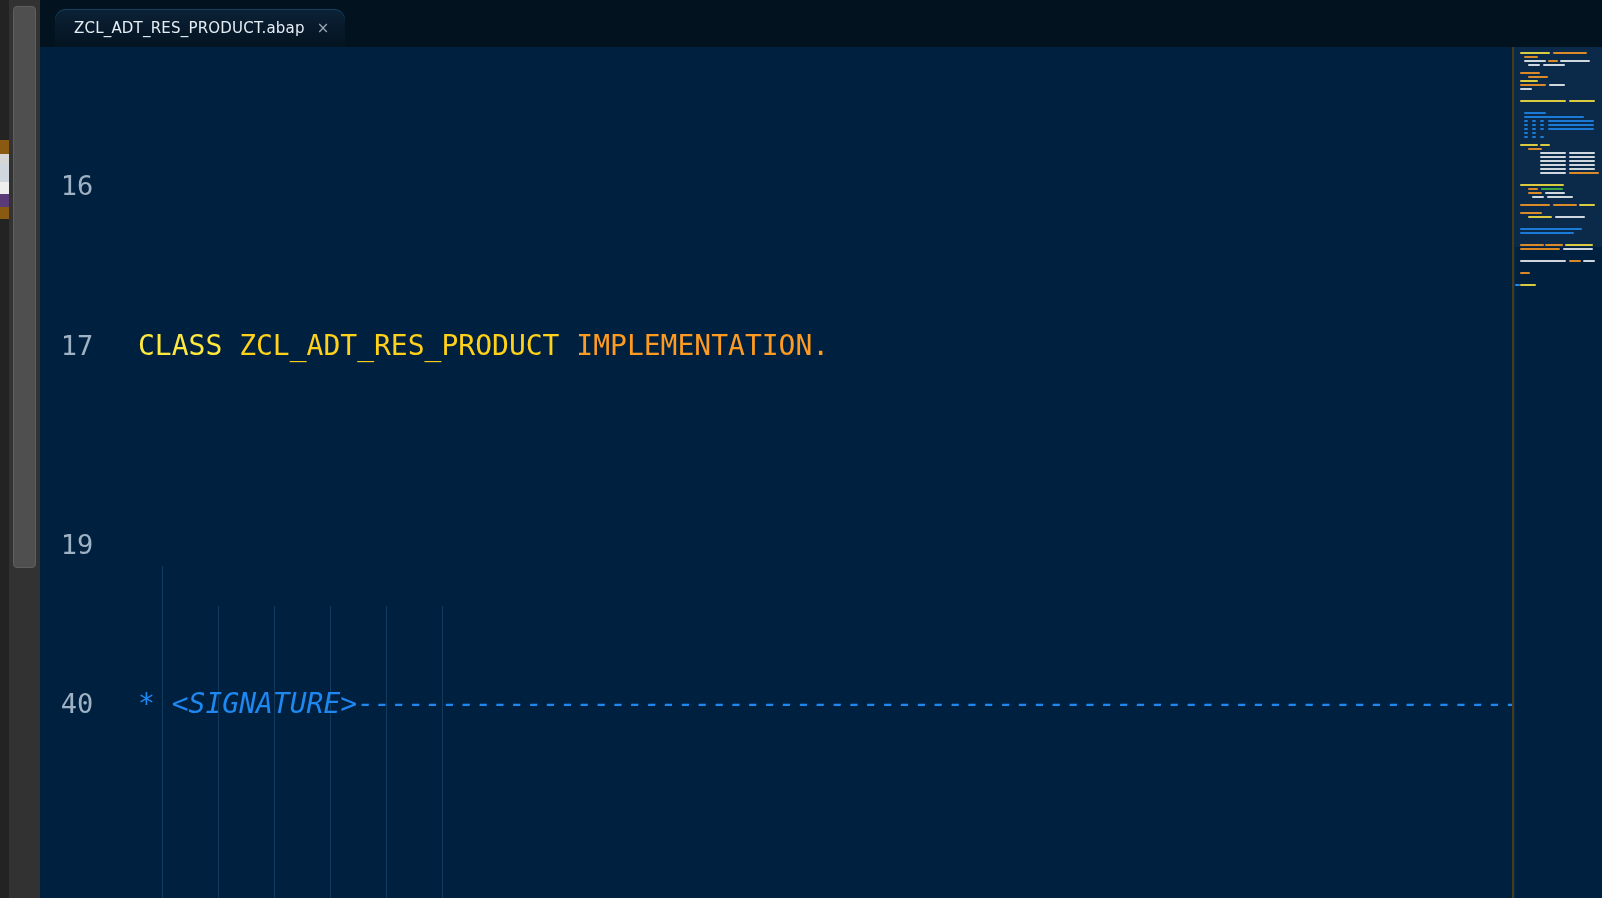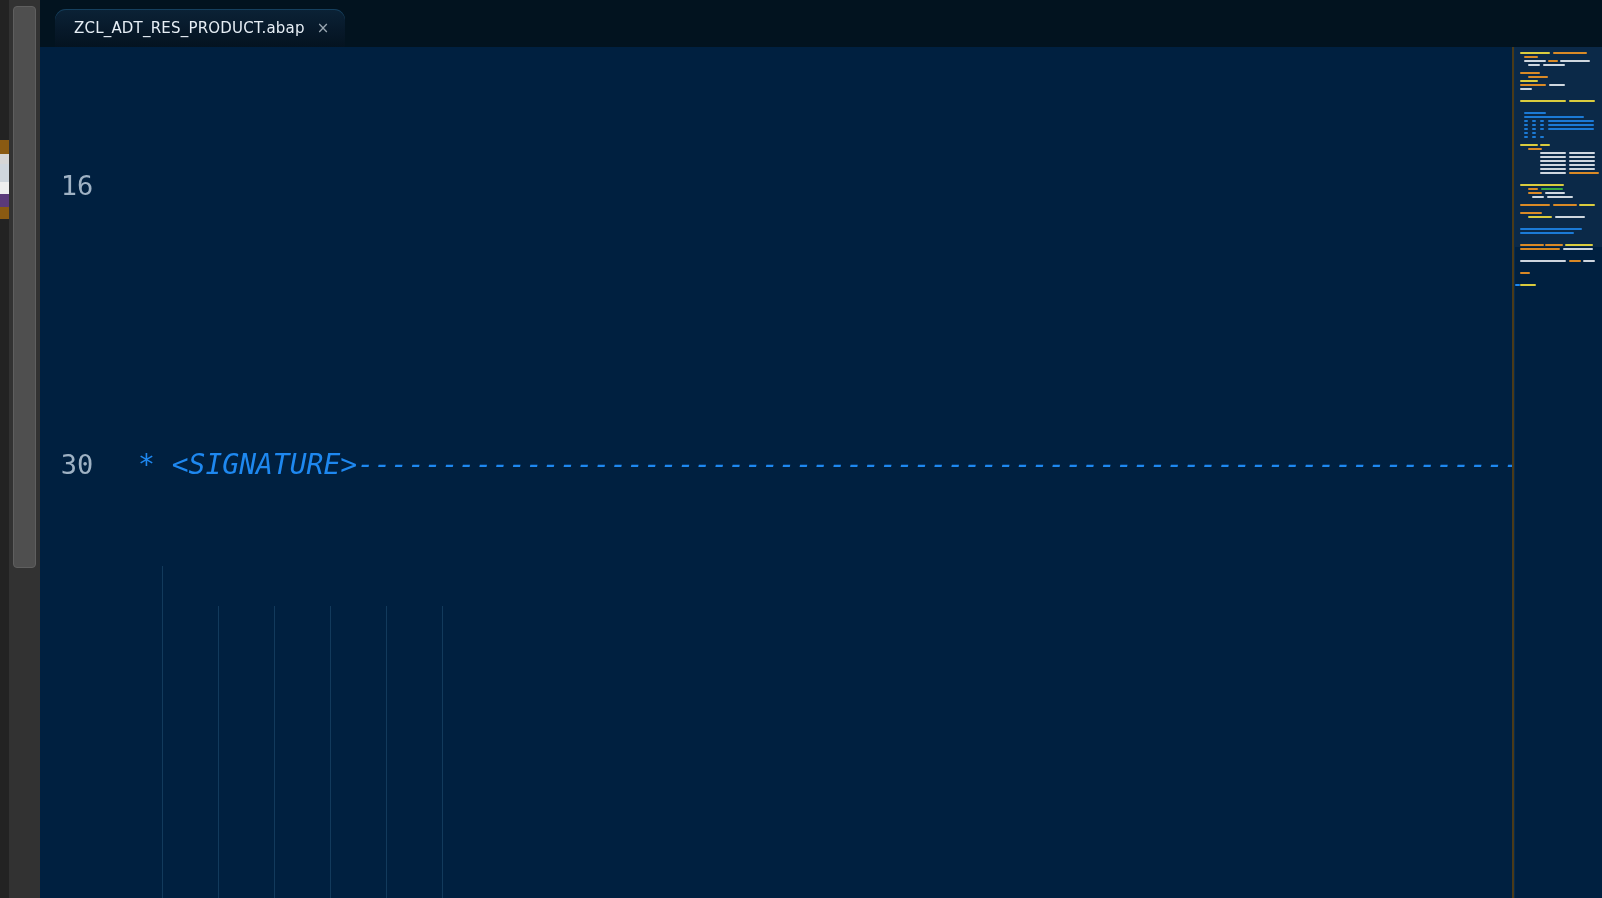--- a/index.html
+++ b/index.html
@@ -225,24 +225,26 @@
       <div class="guide" style="left:234px; top:559px; height:292px;"></div>
       <div class="guide" style="left:290px; top:559px; height:292px;"></div>
       <div class="guide" style="left:346px; top:559px; height:292px;"></div>
       <div class="guide" style="left:402px; top:559px; height:292px;"></div>
     </div>
 
     <div class="code">
 
       <div class="row"><span class="ln">16</span><span class="src"></span></div>
 
-
-
-
-      <div class="row"><span class="ln">30</span><span class="src"><span class="cmt">* &lt;SIGNATURE&gt;---------------------------------------------------------------------------------------</span></span></div>
+      <div class="row"><span class="ln">17</span><span class="src"><span class="kw">CLASS</span> <span class="kwname">ZCL_ADT_RES_PRODUCT</span> <span class="orange">IMPLEMENTATION</span><span class="orange">.</span></span></div>
+
+
+      <div class="row"><span class="ln">19</span><span class="src"></span></div>
+
+      <div class="row"><span class="ln">40</span><span class="src"><span class="cmt">* &lt;SIGNATURE&gt;---------------------------------------------------------------------------------------</span></span></div>
 
       
 
       
 
       
 
       
 
       

